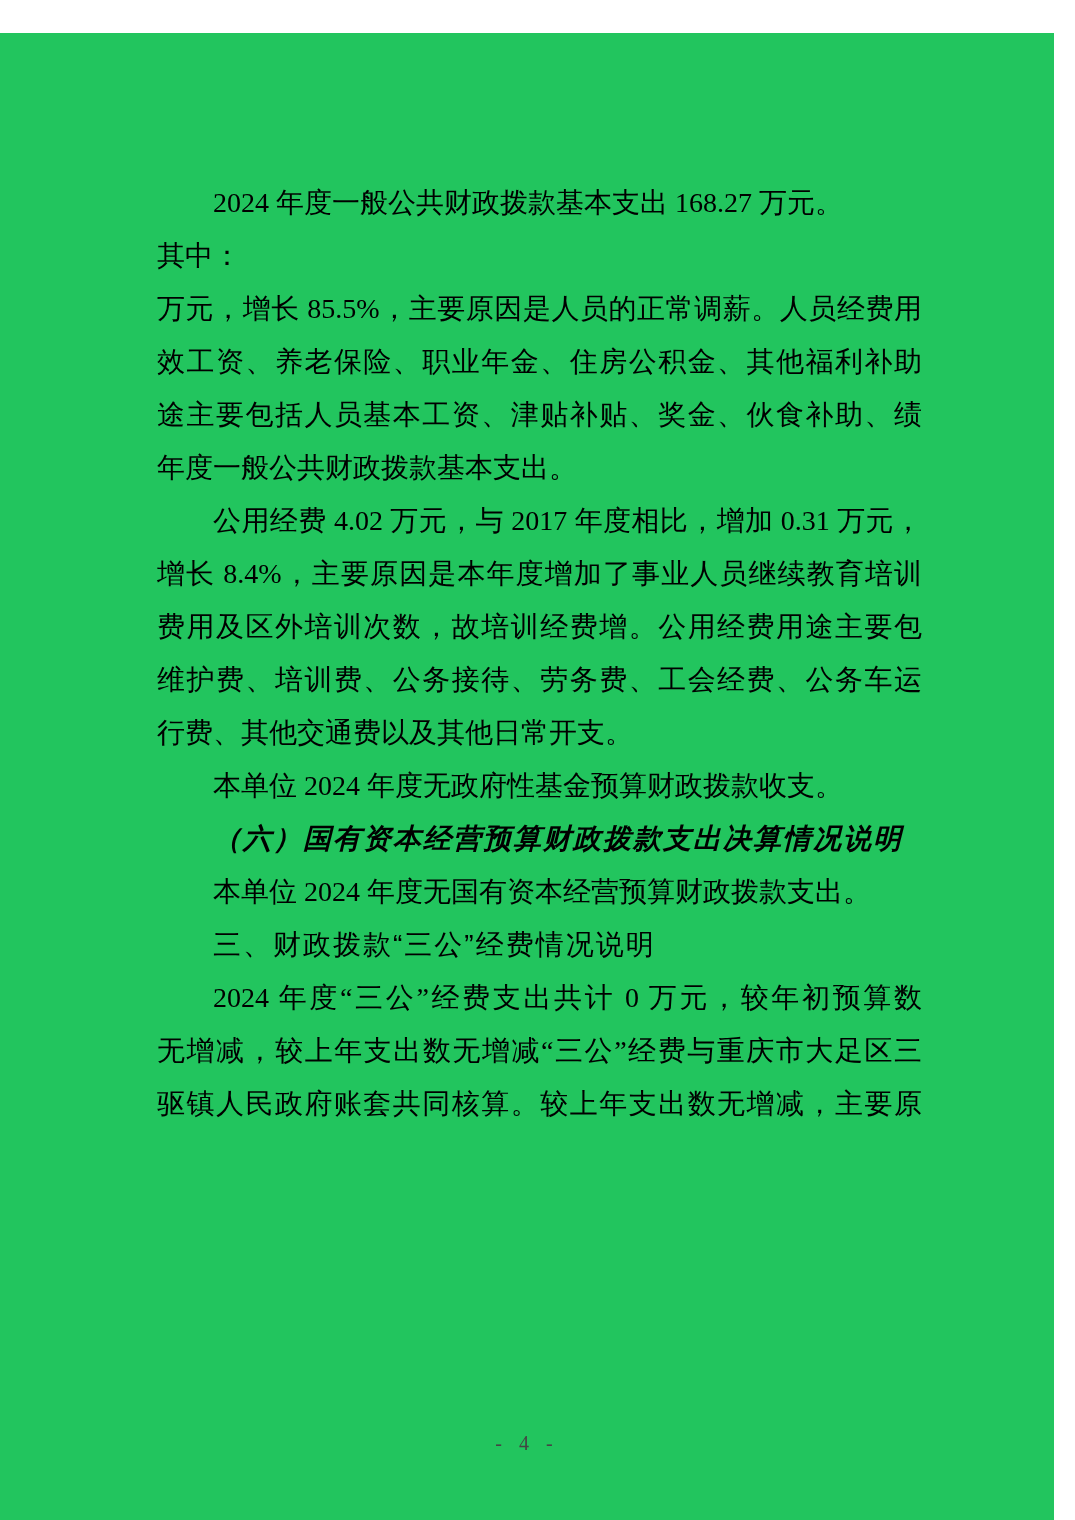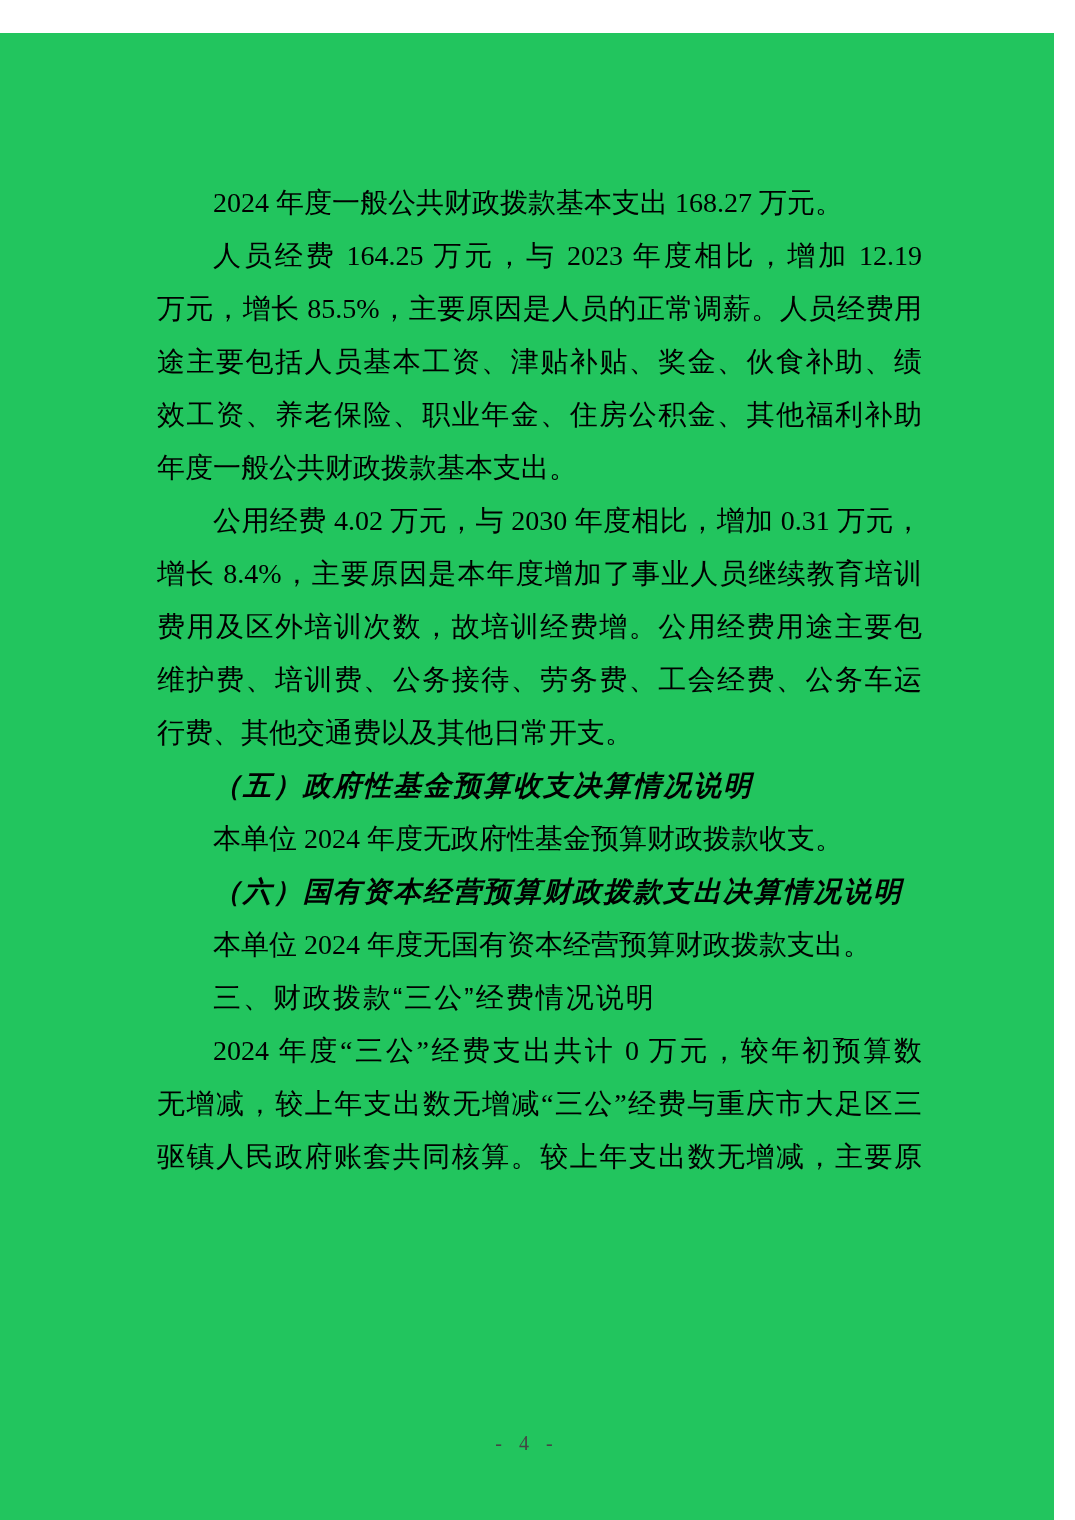--- a/index.html
+++ b/index.html
@@ -61,31 +61,30 @@
     letter-spacing: 6px;
     font-family: "Liberation Serif", "DejaVu Serif", serif;
   }
 </style>
 </head>
 <body>
 
 <div class="page">
   <div class="content">
     <div class="ln ind">2024 年度一般公共财政拨款基本支出 168.27 万元。</div>
-    <div class="ln ind just">人员经费 164.25 万元，与 2023 年度相比，增加 12.19</div>
+    <div class="ln">其中：</div>
     <div class="ln just">万元，增长 85.5%，主要原因是人员的正常调薪。人员经费用</div>
+    <div class="ln just">效工资、养老保险、职业年金、住房公积金、其他福利补助</div>
     <div class="ln just">途主要包括人员基本工资、津贴补贴、奖金、伙食补助、绩</div>
-    <div class="ln just">效工资、养老保险、职业年金、住房公积金、其他福利补助</div>
     <div class="ln">年度一般公共财政拨款基本支出。</div>
-    <div class="ln ind just">公用经费 4.02 万元，与 2030 年度相比，增加 0.31 万元，</div>
+    <div class="ln ind just">公用经费 4.02 万元，与 2017 年度相比，增加 0.31 万元，</div>
     <div class="ln just">增长 8.4%，主要原因是本年度增加了事业人员继续教育培训</div>
     <div class="ln just">费用及区外培训次数，故培训经费增。公用经费用途主要包</div>
     <div class="ln just">维护费、培训费、公务接待、劳务费、工会经费、公务车运</div>
     <div class="ln">行费、其他交通费以及其他日常开支。</div>
-    <div class="ln ind kai">（五）政府性基金预算收支决算情况说明</div>
     <div class="ln ind">本单位 2024 年度无政府性基金预算财政拨款收支。</div>
     <div class="ln ind kai">（六）国有资本经营预算财政拨款支出决算情况说明</div>
     <div class="ln ind">本单位 2024 年度无国有资本经营预算财政拨款支出。</div>
     <div class="ln ind hei">三、财政拨款“三公”经费情况说明</div>
     <div class="ln ind just">2024 年度“三公”经费支出共计 0 万元，较年初预算数</div>
     <div class="ln just">无增减，较上年支出数无增减“三公”经费与重庆市大足区三</div>
     <div class="ln just">驱镇人民政府账套共同核算。较上年支出数无增减，主要原</div>
   </div>
   <div class="footer">- 4 -</div>
 </div>

